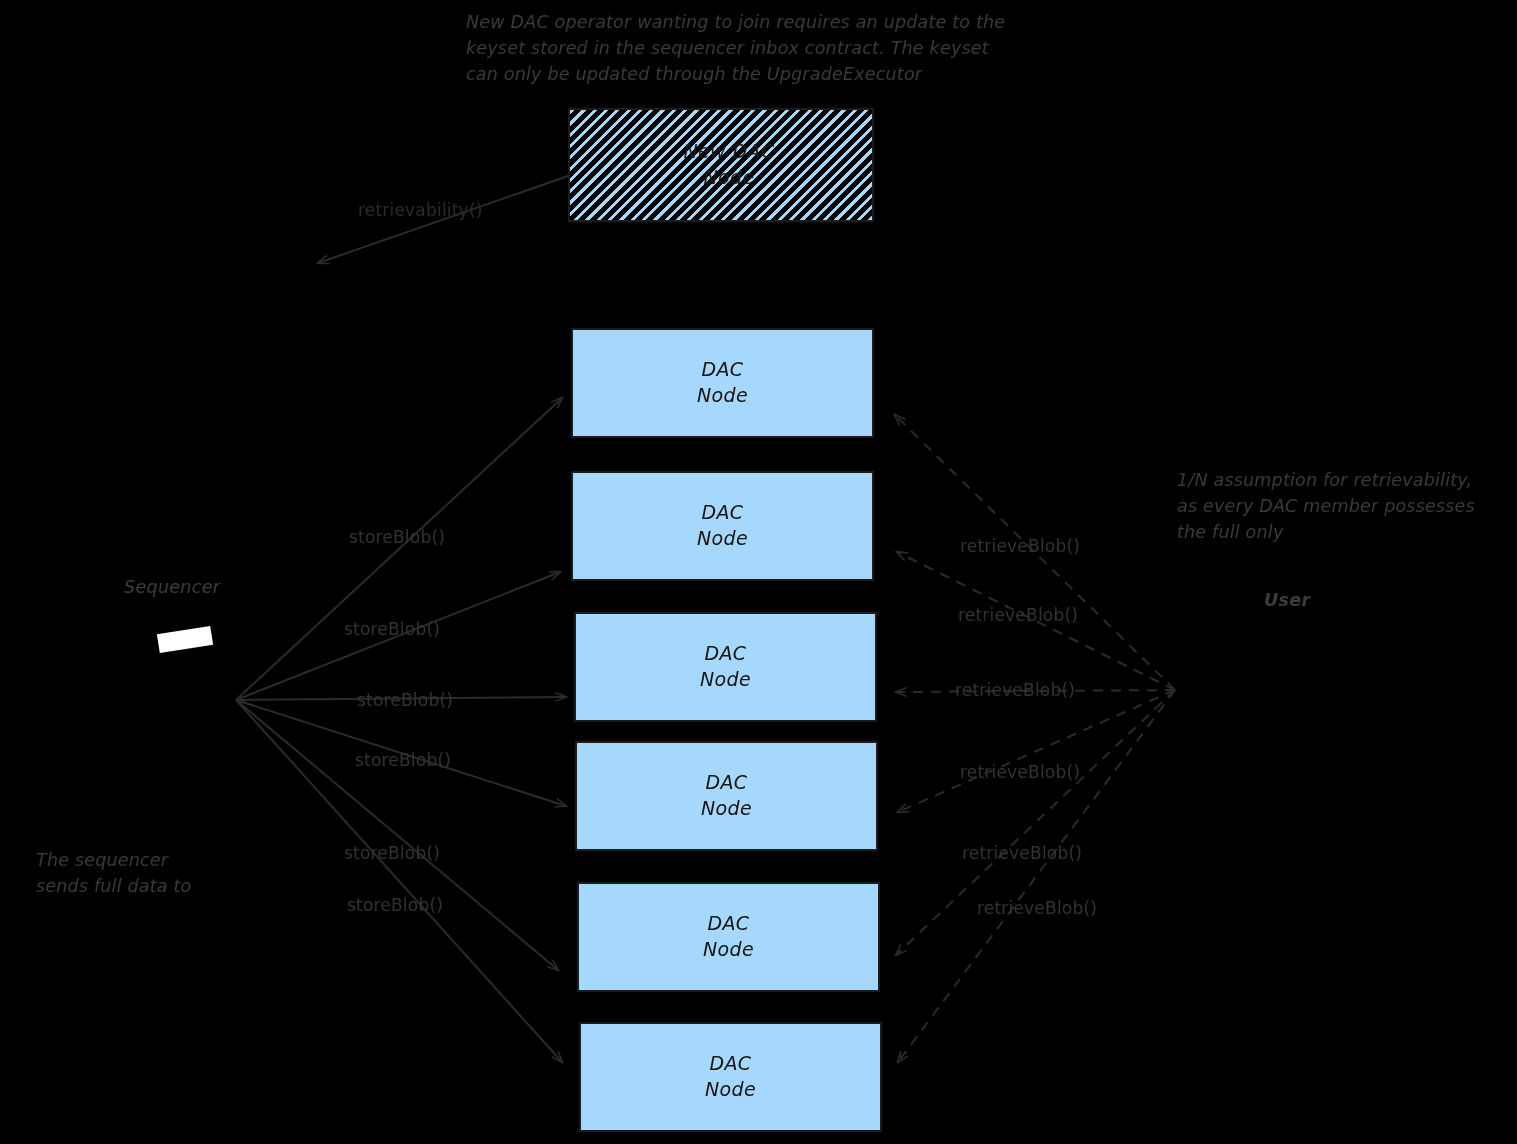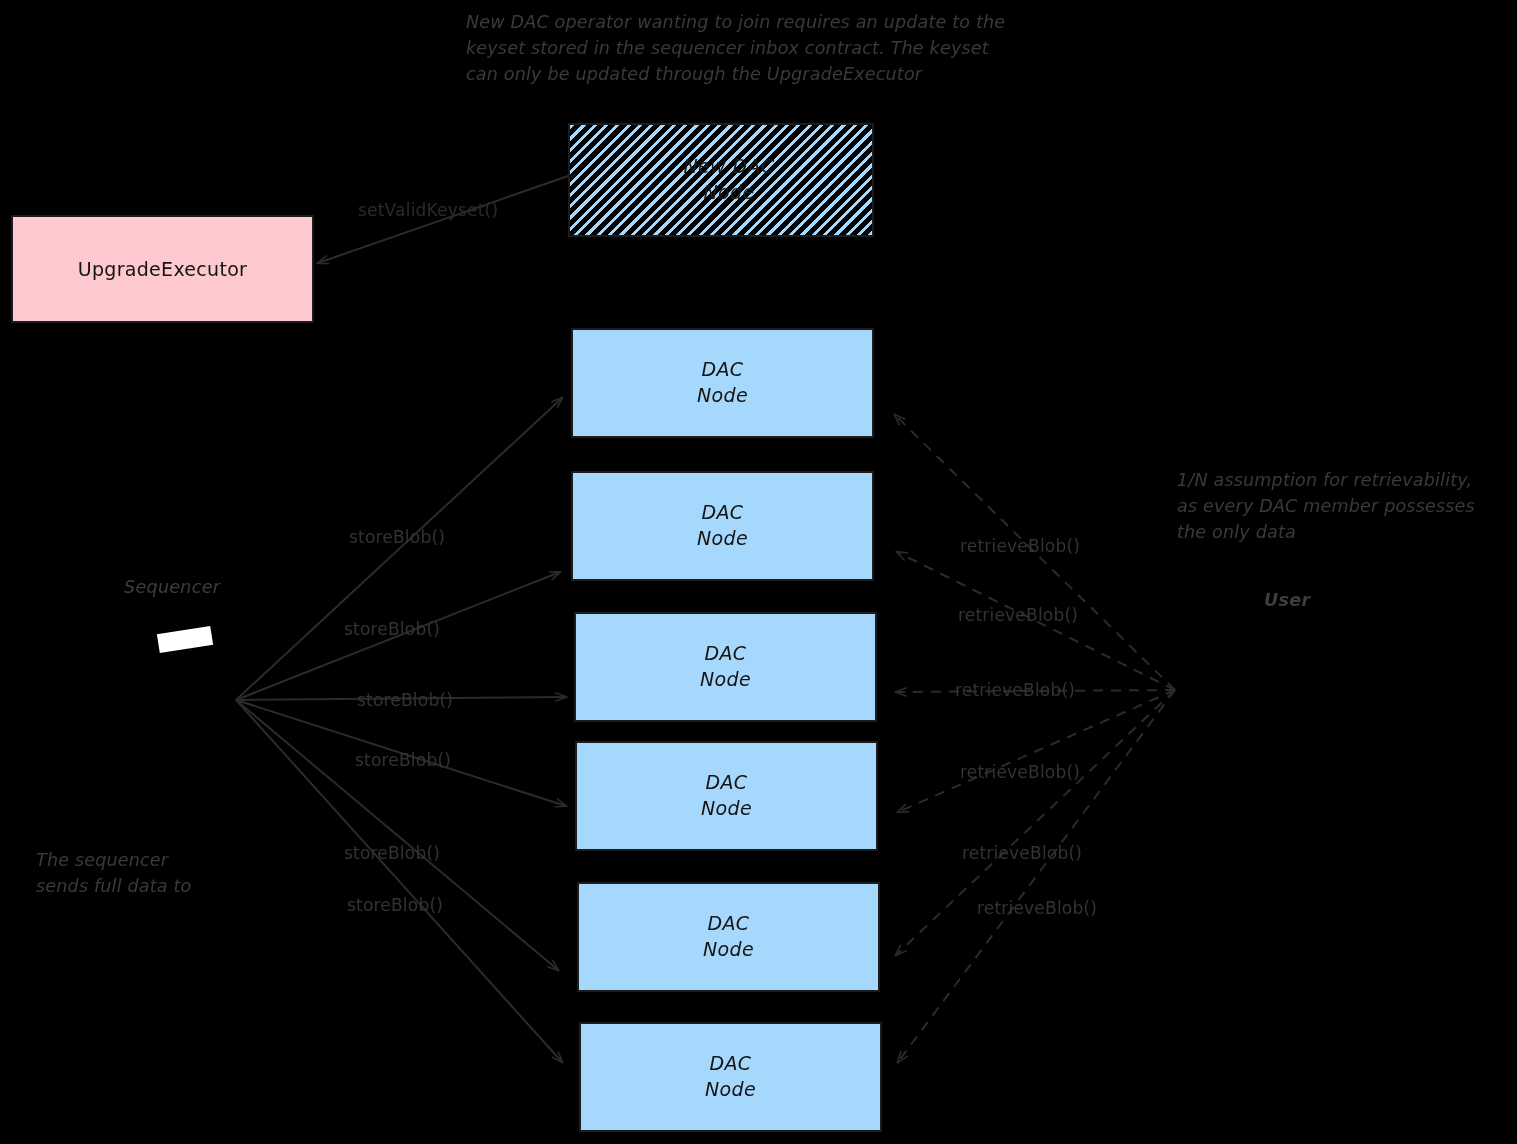--- a/index.html
+++ b/index.html
@@ -148,30 +148,27 @@
       <path d="M1175,690 L898,1062" marker-end="url(#arrowDash)"></path>
     </g>
   </svg>
 
   <div class="note" style="left:466px; top:10px; width:640px;">
     <div>New DAC operator wanting to join requires an update to the</div>
     <div>keyset stored in the sequencer inbox contract. The keyset</div>
     <div>can only be updated through the UpgradeExecutor</div>
   </div>
 
-  <div class="hatch-box" style="left:568px; top:123px; width:306px; height:114px;padding-left:16px;">
+  <div class="hatch-box" style="left:568px; top:108px; width:306px; height:114px;padding-left:16px;">
     <span class="l1">New DAC</span>
     <span class="l2">Node</span>
   </div>
 
-  <div class="exec-box" style="left:11px; top:215px; width:303px; height:108px;">
-    <span>UpgradeExecutor</span>
-  </div>
-
-  <div class="lbl lbl-dark" style="left:358px; top:200px;">setValidKeyset()</div>
+
+  <div class="lbl lbl-dark" style="left:358px; top:200px;">retrievability()</div>
 
   <div class="node-box" style="left:571px; top:328px; width:303px; height:110px;">
     <span class="l1">DAC</span>
     <span class="l2">Node</span>
   </div>
 
   <div class="node-box" style="left:571px; top:471px; width:303px; height:110px;">
     <span class="l1">DAC</span>
     <span class="l2">Node</span>
   </div>
@@ -211,21 +208,21 @@
   <div class="lbl" style="left:960px; top:536px;">retrieveBlob()</div>
   <div class="lbl" style="left:958px; top:605px;">retrieveBlob()</div>
   <div class="lbl" style="left:955px; top:680px;">retrieveBlob()</div>
   <div class="lbl" style="left:960px; top:762px;">retrieveBlob()</div>
   <div class="lbl" style="left:962px; top:843px;">retrieveBlob()</div>
   <div class="lbl" style="left:977px; top:898px;">retrieveBlob()</div>
 
   <div class="note" style="left:1177px; top:468px; width:330px;">
     <div>1/N assumption for retrievability,</div>
     <div>as every DAC member possesses</div>
-    <div>the only data</div>
+    <div>the full only</div>
   </div>
 
   <div class="note" style="left:36px; top:812px; width:300px;margin-top:36px;">
     <div>The sequencer</div>
     <div>sends full data to</div>
   </div>
 
 </div>
 
 </body></html>

